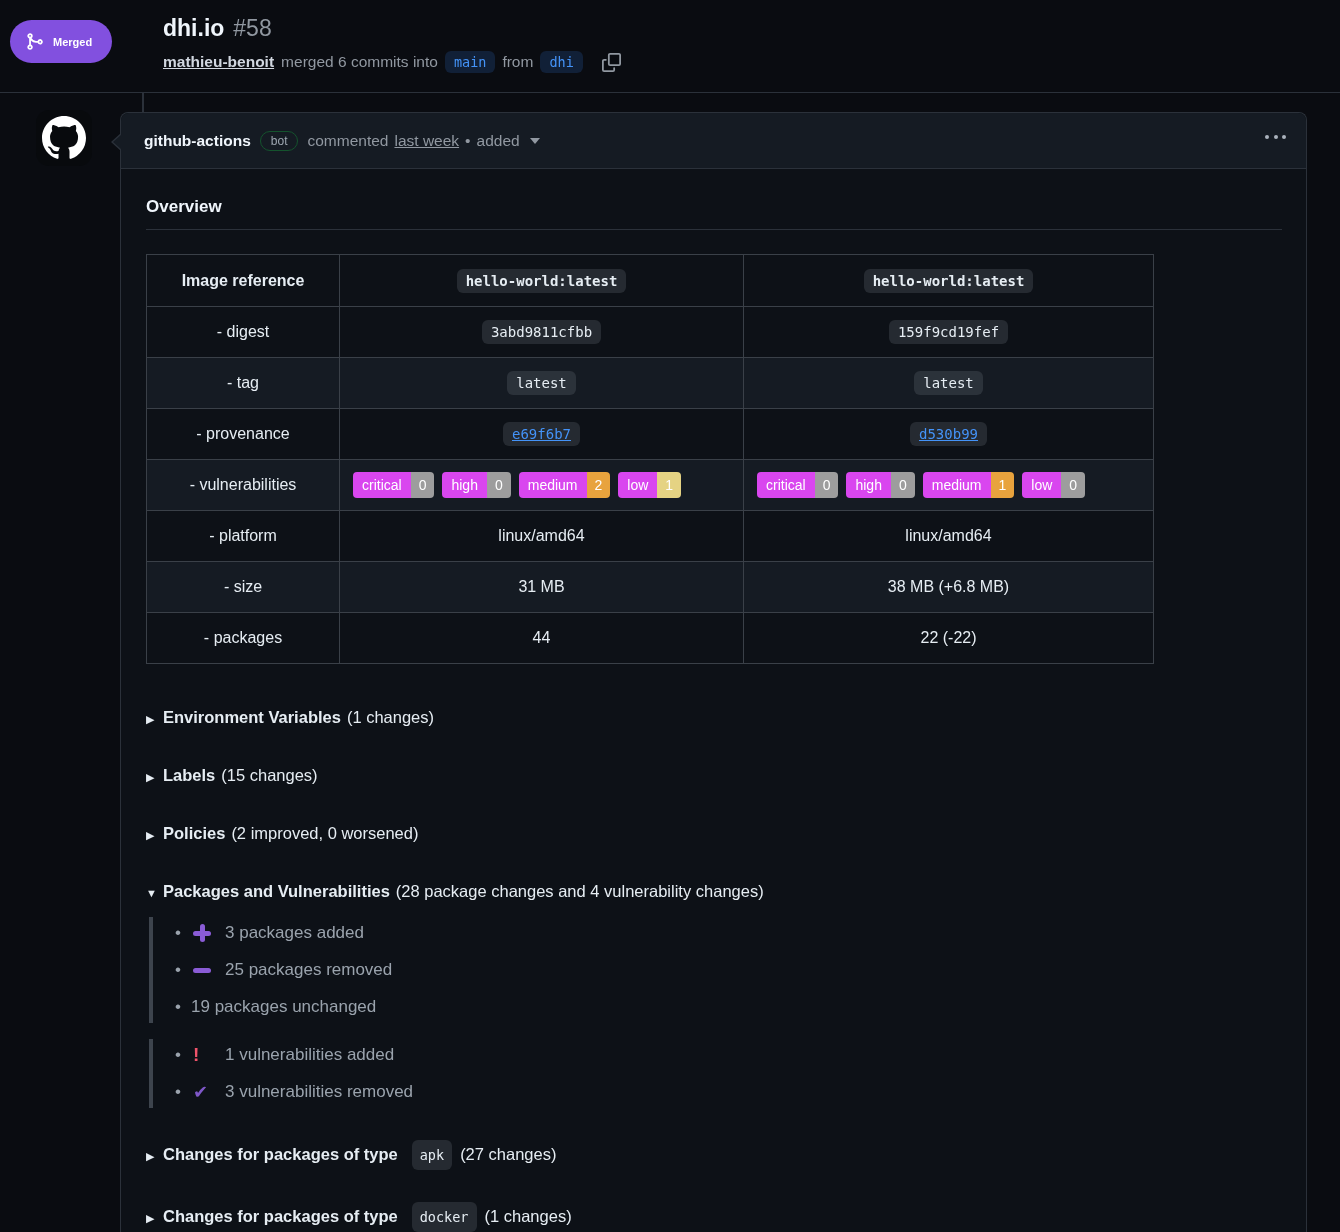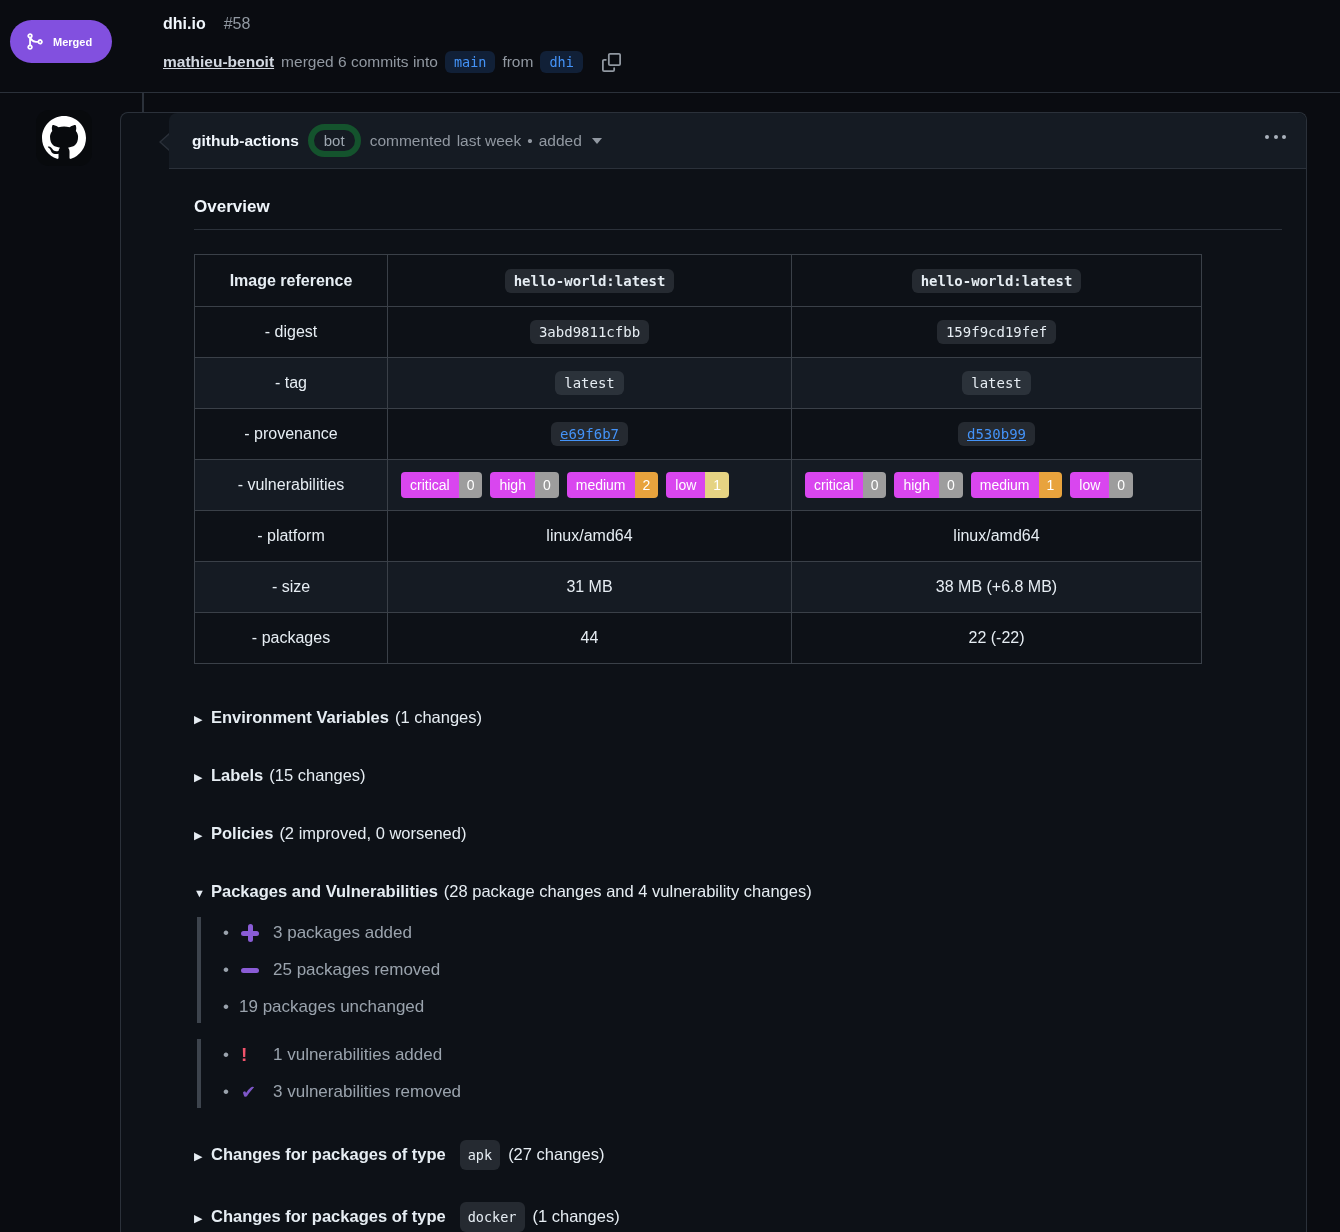--- a/index.html
+++ b/index.html
@@ -10,56 +10,56 @@
     font-family:"Liberation Sans","DejaVu Sans",sans-serif;
   }
   
   .pr-header { position:absolute; left:0; top:0; width:1340px; height:93px; border-bottom:1px solid #2b313a; }
   .merged-pill {
     position:absolute; left:10px; top:20px; height:43px; padding:0 20px 0 15px;
     background:#8250df; color:#fff; border-radius:22px;
     display:flex; align-items:center; gap:9px; font-size:11px; font-weight:700;
   }
   .merged-pill svg { width:19px; height:19px; }
-  .pr-title-line { position:absolute; left:163px; top:15px; font-size:16px; display:flex; gap:18px; align-items:baseline; }
+  .pr-title-line { position:absolute; left:163px; top:15px; font-size:23px; display:flex; gap:9px; align-items:baseline; }
   .pr-title { font-weight:700; color:#f0f6fc; }
   .pr-number { color:#9198a1; font-weight:400; }
   .pr-sub-line { position:absolute; left:163px; top:51px; display:flex; align-items:center; gap:7px; font-size:15.5px; color:#9198a1; }
   .pr-author { color:#d1d7e0; font-weight:700; text-decoration:underline; cursor:pointer; }
   .branch-badge {
     font-family:"DejaVu Sans Mono","Liberation Mono",monospace; font-size:13.5px;
     color:#4493f8; background:rgba(56,139,253,0.16); padding:3px 9px; border-radius:6px; cursor:pointer;
   }
   .copy-btn { margin-left:12px; display:flex; align-items:center; cursor:pointer; }
   .copy-btn svg { width:19px; height:19px; fill:#9198a1; }
   .timeline-line { position:absolute; left:142px; top:93px; width:2px; height:19px; background:#2b313a; }
   
   .avatar {
     position:absolute; left:36px; top:110px; width:56px; height:56px;
     background:#080a0d; border-radius:13px; display:flex; align-items:center; justify-content:center; cursor:pointer;
   }
   .avatar svg { width:44px; height:44px; fill:#ffffff; }
   
   .comment {
     position:absolute; left:120px; top:112px; width:1187px; height:1121px;
-    background:#0d1117; border:1px solid #2b313a; border-bottom:none; border-radius:8px 8px 0 0;padding-left:48px;
+    background:#0d1117; border:1px solid #2b313a; border-bottom:none; border-radius:8px 8px 0 0;
   }
   .c-header {
     position:relative; height:56px; background:#151b23; border-bottom:1px solid #2b313a;
     border-radius:8px 8px 0 0; display:flex; align-items:center; padding:0 18px 0 23px;
     font-size:15.5px; color:#9198a1;
   }
   .c-header .arrow-outer { position:absolute; left:-10px; top:20px; width:0; height:0;
     border:9px solid transparent; border-left:none; border-right:10px solid #2b313a; }
   .c-header .arrow-inner { position:absolute; left:-8px; top:21px; width:0; height:0;
     border:8px solid transparent; border-left:none; border-right:9px solid #151b23; }
   .c-author { color:#f0f6fc; font-weight:700; cursor:pointer; }
-  .bot-pill { margin:0 9px 0 9px; font-size:15px; color:#9ea7b1; border:6px solid #14532d; border-radius:999px; padding:2px 10px; }
+  .bot-pill { margin:0 9px 0 9px; font-size:12px; color:#9ea7b1; border:1px solid #14532d; border-radius:999px; padding:2px 10px; }
   .c-meta { display:flex; gap:6px; align-items:center; }
-  .c-time { cursor:pointer; }
+  .c-time { text-decoration:underline; cursor:pointer; }
   .caret-down { width:0; height:0; border:5px solid transparent; border-top:6px solid #9198a1; margin-left:10px; margin-top:5px; cursor:pointer; }
   .kebab { position:absolute; right:20px; top:22px; display:flex; gap:4.5px; cursor:pointer; }
   .kebab i { width:4px; height:4px; border-radius:50%; background:#aab2bc; }
   
   .c-body { padding:28px 24px 0 25px; }
   .overview-h2 {
     font-size:17px; font-weight:700; color:#f0f6fc;
     padding-bottom:12px; border-bottom:1px solid #2b313a; margin-bottom:24px;
   }
   

